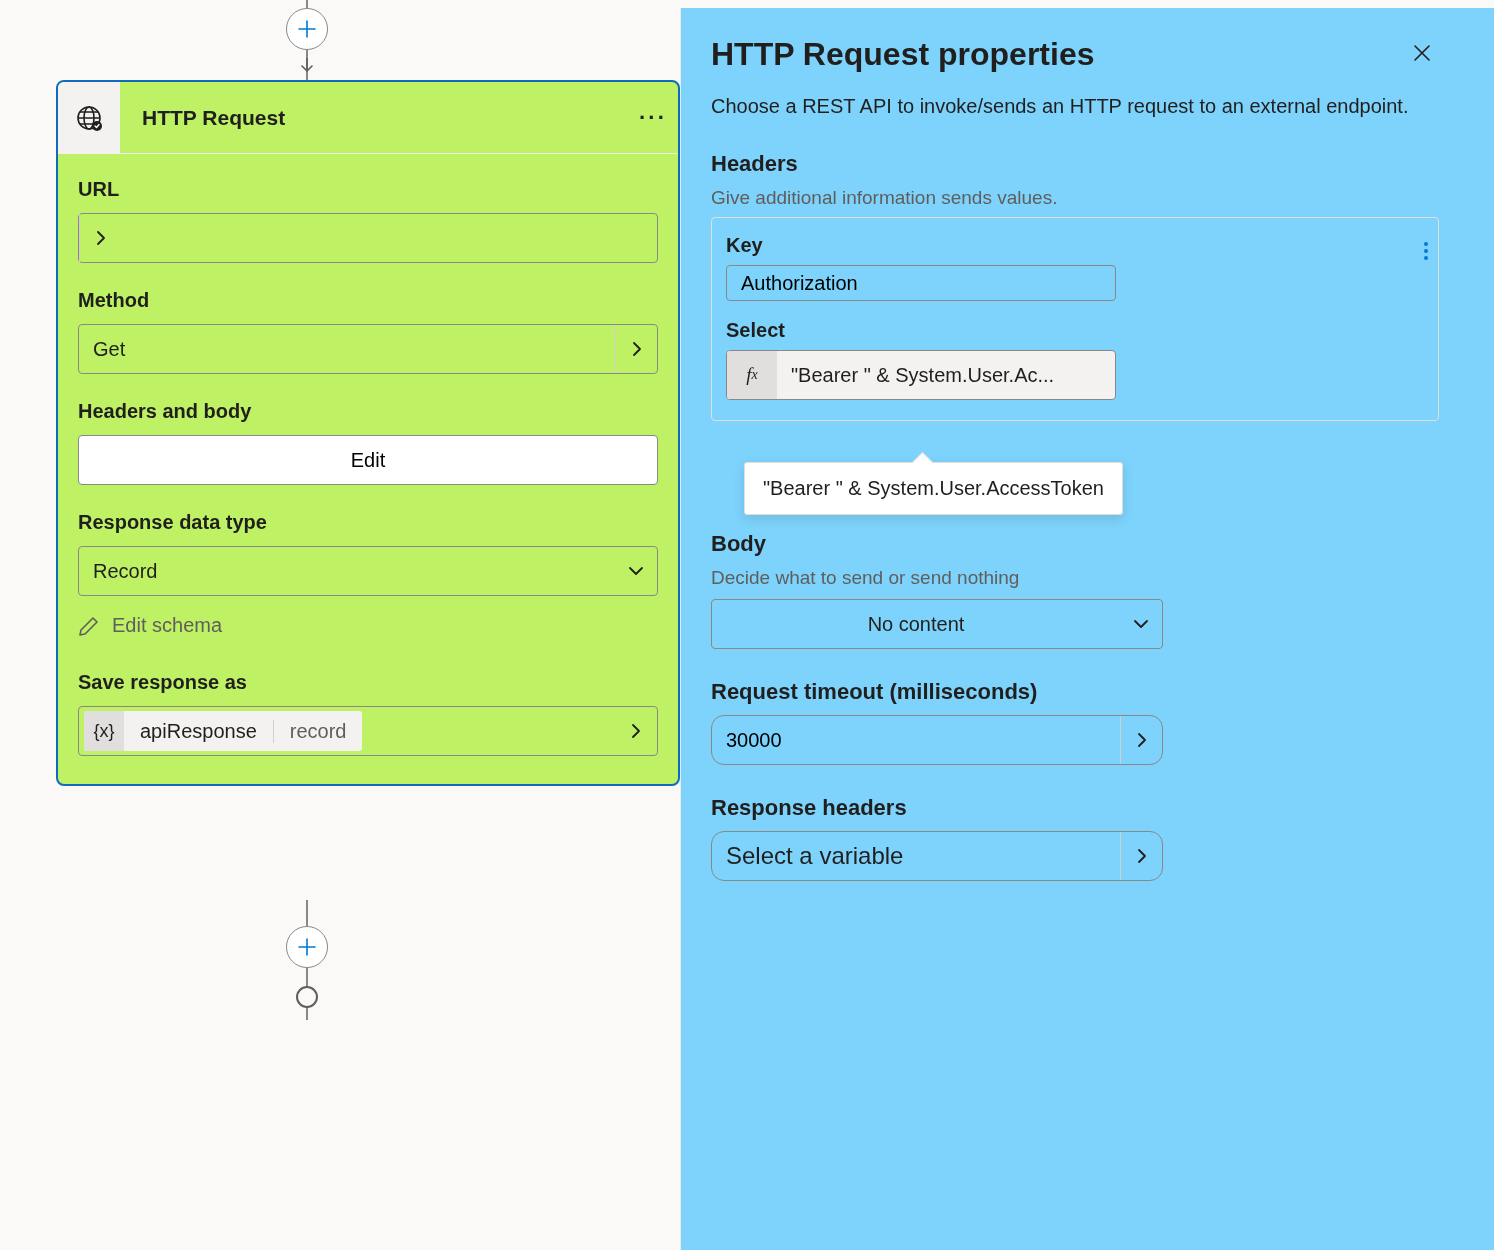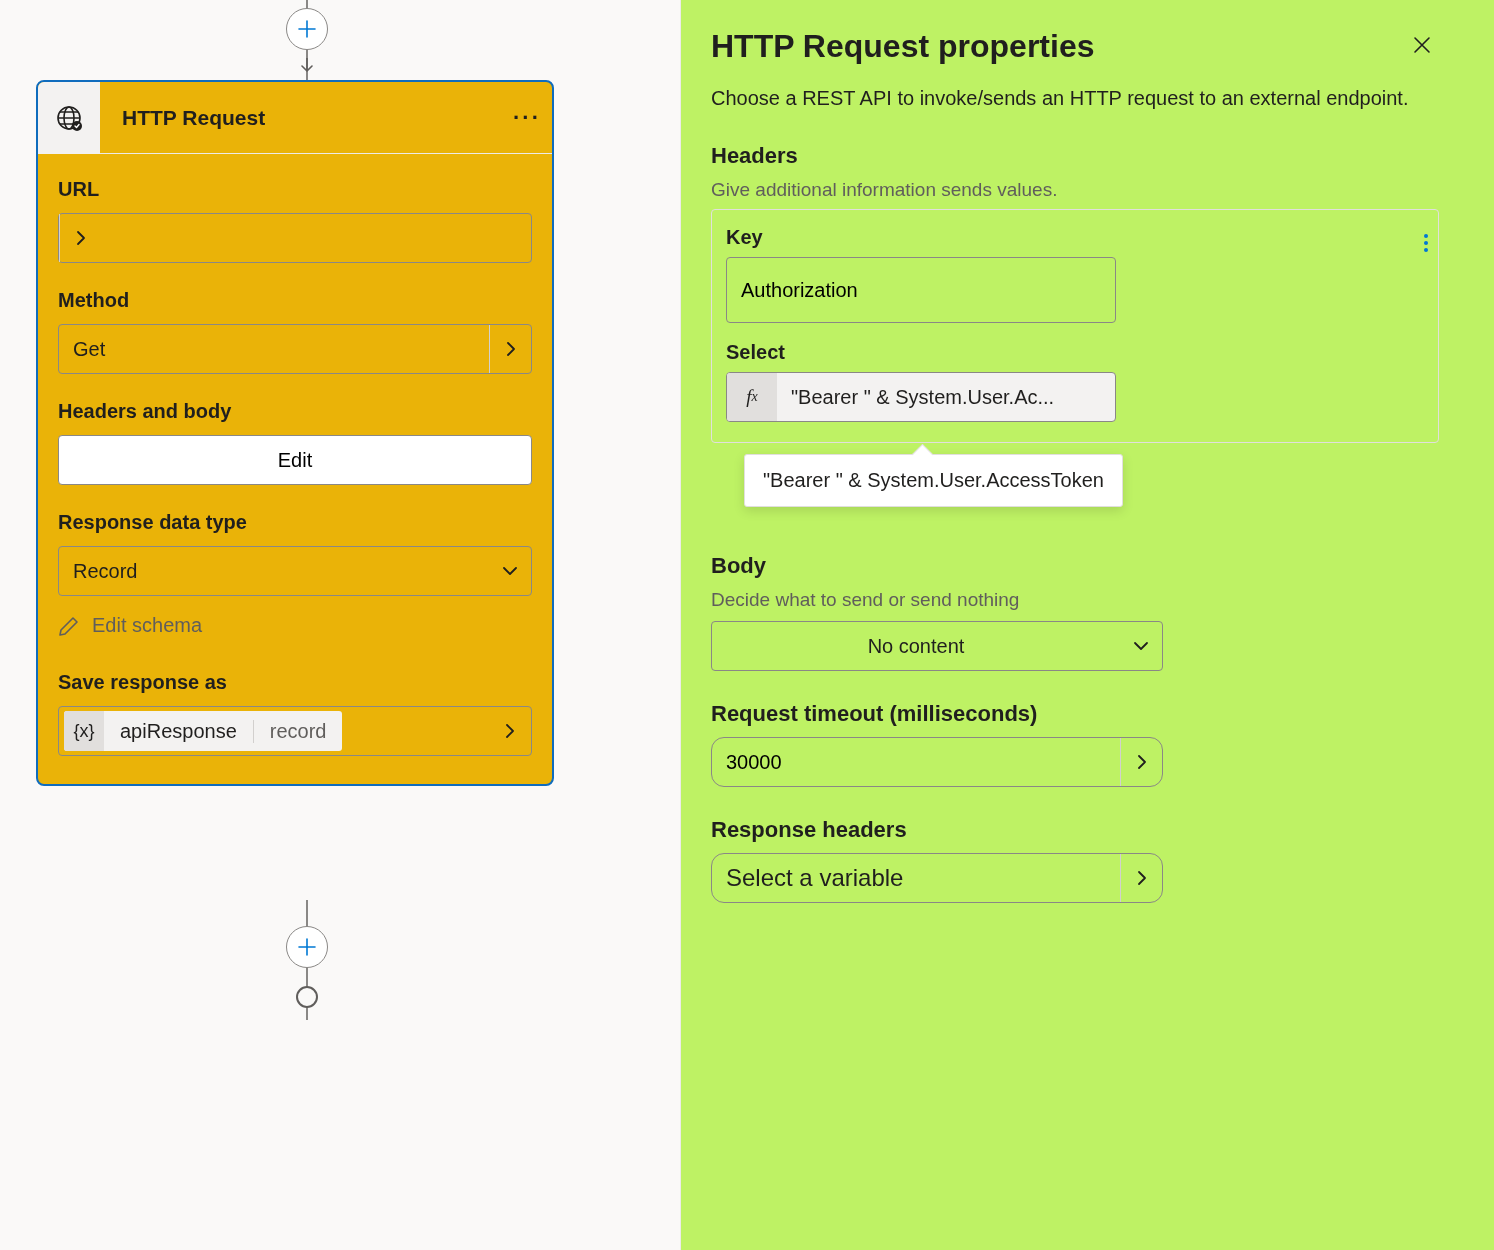--- a/index.html
+++ b/index.html
@@ -63,24 +63,24 @@
     left: 296px;
     top: 986px;
     width: 22px;
     height: 22px;
     border: 2px solid #605e5c;
     border-radius: 50%;
     background: #faf9f8;
   }
   .card {
     position: absolute;
-    left: 36px;
+    left: 56px;
     top: 80px;
-    width: 518px;
-    background: #eab308;
+    width: 624px;
+    background: #bef264;
     border: 2px solid #0f6cbd;
     border-radius: 8px;
   }
   .card-header {
     display: flex;
     align-items: center;
     height: 72px;
     border-bottom: 1px solid #edebe9;
   }
   .card-icon {
@@ -216,24 +216,25 @@
     padding: 0 16px;
     font-size: 20px;
     color: #605e5c;
     border-left: 1px solid #d2d0ce;
   }
   .var-row .spacer { flex: 1; }
 
   
   .panel {
     flex: 1;
-    background: #bef264;
+    background: #7dd3fc;
     border-left: 1px solid #edebe9;
     padding: 28px 55px 28px 30px;
     overflow: hidden;
+    margin-top: 8px;
   }
   .panel-header {
     display: flex;
     align-items: flex-start;
     justify-content: space-between;
   }
   .panel-title {
     font-size: 32px;
     font-weight: 600;
   }
@@ -267,21 +268,21 @@
   .kv-label {
     font-size: 20px;
     font-weight: 600;
     margin-top: 4px;
     margin-bottom: 8px;
   }
   .kv-label.val { margin-top: 18px; }
   .kv-input {
     border: 1px solid #8a8886;
     border-radius: 4px;
-    height: 66px;
+    height: 36px;
     display: flex;
     align-items: center;
     width: 390px;
   }
   .kv-input input {
     flex: 1;
     border: none;
     outline: none;
     font-size: 20px;
     padding: 0 14px;

